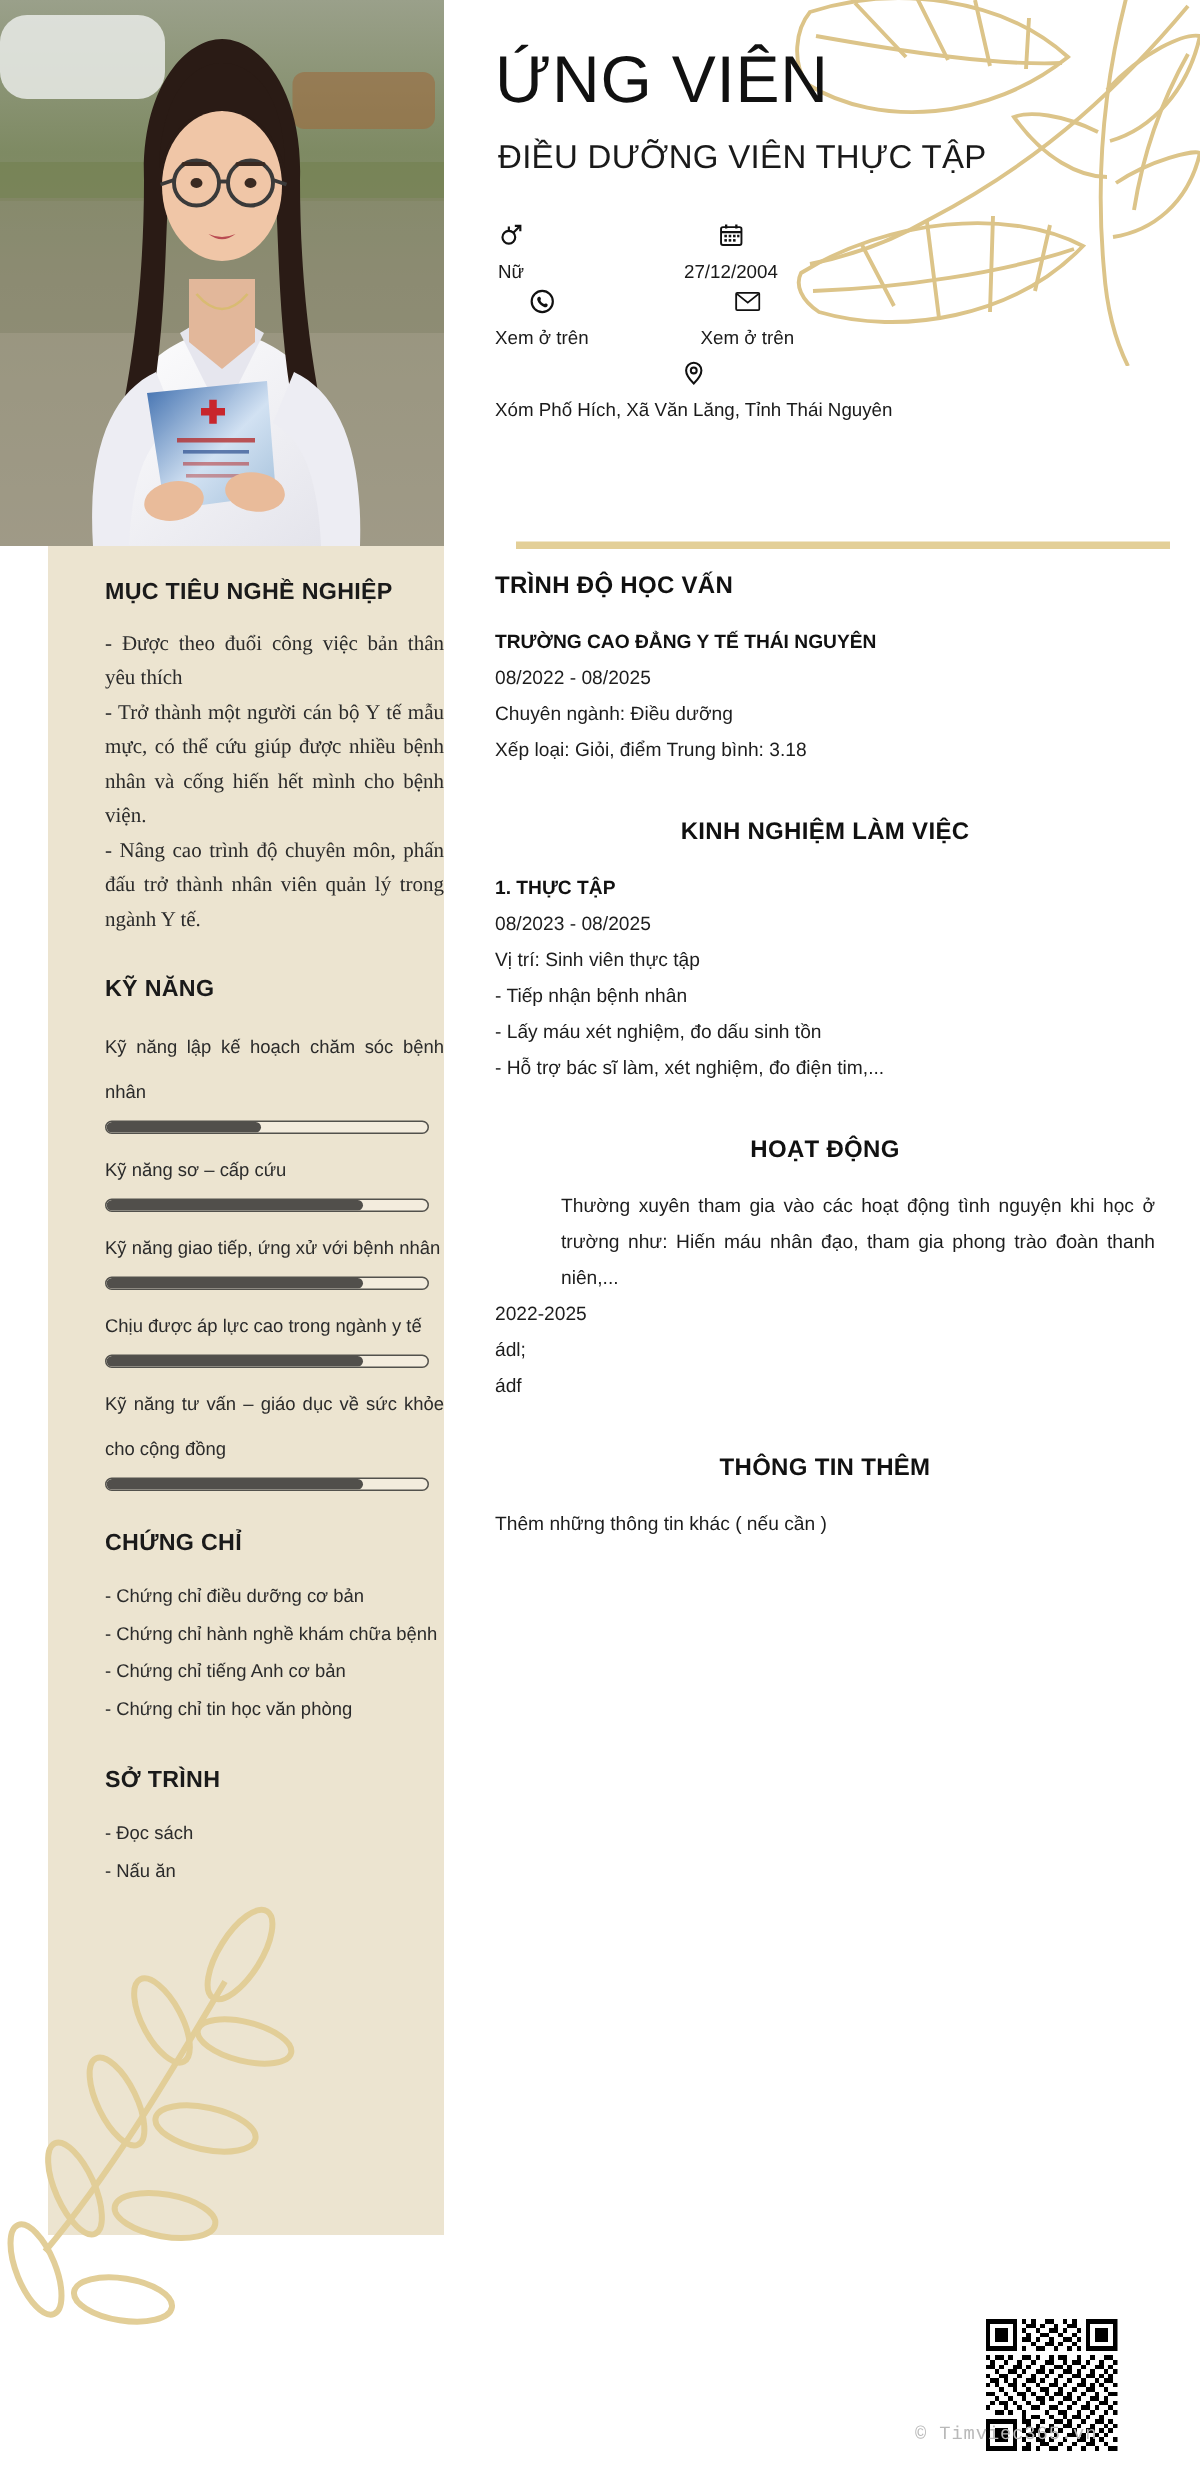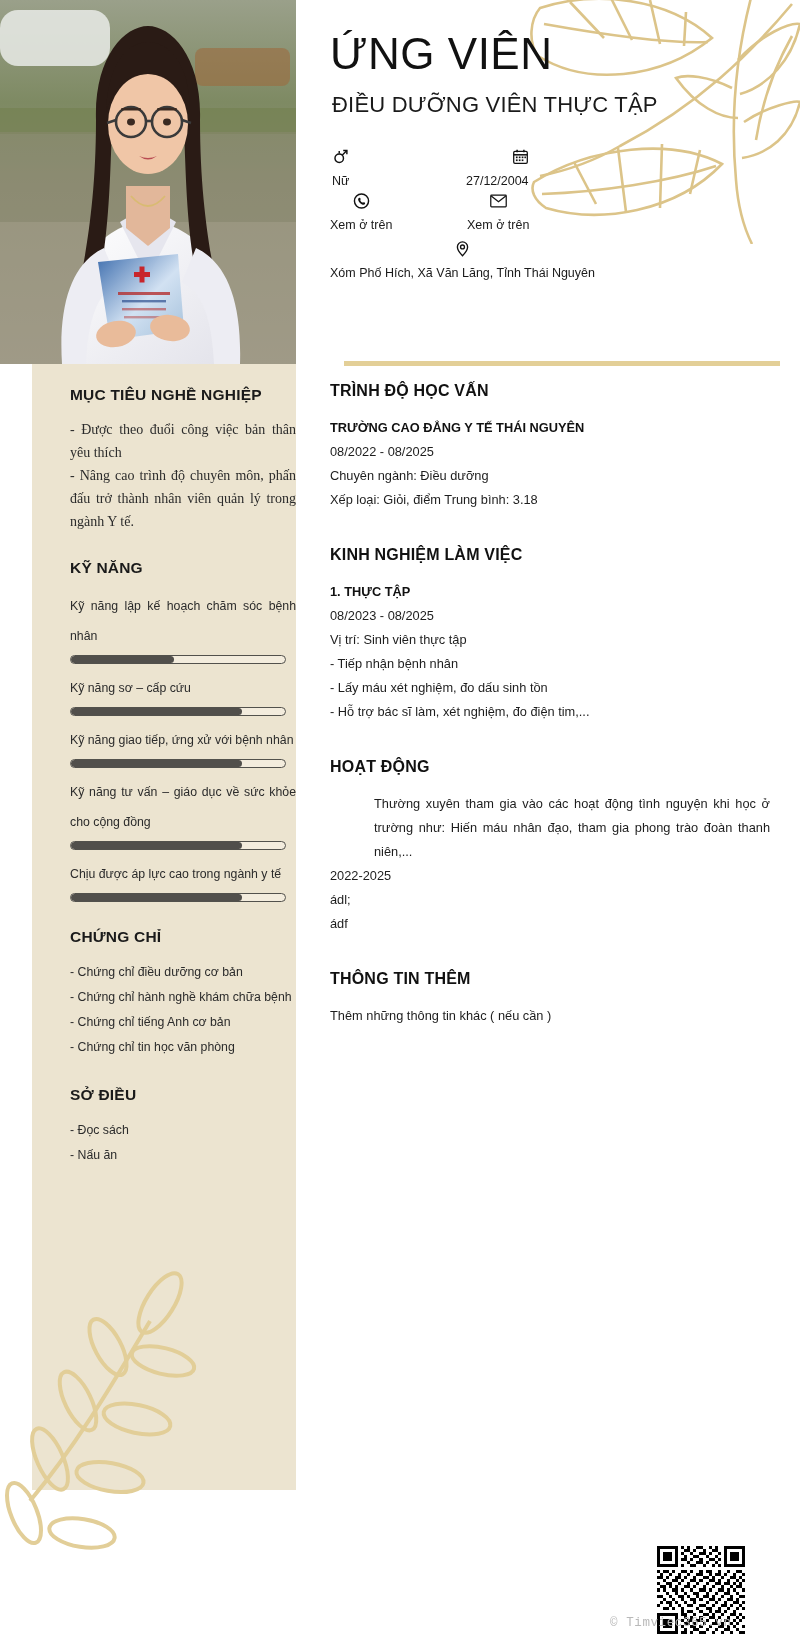--- a/index.html
+++ b/index.html
@@ -154,21 +154,21 @@
   }
   .meta-row .ic {
     display: inline-flex;
     width: 17px;
     height: 17px;
     align-items: center;
     justify-content: center;
     flex: 0 0 auto;
   }
   .r1 { left: 2px; top: 148px; }
-  .r2 { left: 136px; top: 148px; align-items: flex-end; }
+  .r2 { left: 126px; top: 148px; }
   .r3 { left: 0px; top: 192px; }
   .r4 { left: 137px; top: 192px; }
   .r5 { left: 0px; top: 240px; }
 
   .gold-rule {
     position: absolute;
     left: 344px;
     top: 361px;
     width: 436px;
     height: 5px;
@@ -184,21 +184,21 @@
     width: 440px;
     z-index: 3;
   }
   .main-h {
     font-size: 16px;
     font-weight: bold;
     color: #111;
     letter-spacing: .2px;
     margin: 0 0 16px 0;
   }
-  .main-h.gap { margin-top: 34px; }
+  .main-h.gap { margin-top: 34px; text-align: center; }
   .sub-h {
     font-size: 12.8px;
     font-weight: bold;
     color: #111;
     line-height: 24px;
   }
   .main-p {
     font-size: 12.8px;
     line-height: 24px;
     color: #1d1d1d;
@@ -319,20 +319,21 @@
 
       <ellipse cx="116" cy="334" rx="20" ry="13" fill="#e9bb9a" transform="rotate(-10 116 334)"></ellipse>
       <ellipse cx="170" cy="328" rx="20" ry="13" fill="#e9bb9a" transform="rotate(8 170 328)"></ellipse>
     </svg>
   </div>
 
   <div class="sidebar-content">
 
     <div class="side-h">MỤC TIÊU NGHỀ NGHIỆP</div>
     <div class="side-p">- Được theo đuổi công việc bản thân yêu thích</div>
+    <div class="side-p">- Trở thành một người cán bộ Y tế mẫu mực, có thể cứu giúp được nhiều bệnh nhân và cống hiến hết mình cho bệnh viện.</div>
     <div class="side-p">- Nâng cao trình độ chuyên môn, phấn đấu trở thành nhân viên quản lý trong ngành Y tế.</div>
 
     <div class="side-h gap">KỸ NĂNG</div>
 
     <div class="skill">
       <div class="skill-label">Kỹ năng lập kế hoạch chăm sóc bệnh nhân</div>
       <div class="bar">
         <div class="bar-fill" style="width: 48%;"></div>
       </div>
     </div>
@@ -342,39 +343,39 @@
         <div class="bar-fill" style="width: 80%;"></div>
       </div>
     </div>
     <div class="skill">
       <div class="skill-label">Kỹ năng giao tiếp, ứng xử với bệnh nhân</div>
       <div class="bar">
         <div class="bar-fill" style="width: 80%;"></div>
       </div>
     </div>
     <div class="skill">
-      <div class="skill-label">Kỹ năng tư vấn – giáo dục về sức khỏe cho cộng đồng</div>
+      <div class="skill-label">Chịu được áp lực cao trong ngành y tế</div>
       <div class="bar">
         <div class="bar-fill" style="width: 80%;"></div>
       </div>
     </div>
     <div class="skill">
-      <div class="skill-label">Chịu được áp lực cao trong ngành y tế</div>
+      <div class="skill-label">Kỹ năng tư vấn – giáo dục về sức khỏe cho cộng đồng</div>
       <div class="bar">
         <div class="bar-fill" style="width: 80%;"></div>
       </div>
     </div>
 
     <div class="side-h gap">CHỨNG CHỈ</div>
     <div class="side-li">- Chứng chỉ điều dưỡng cơ bản</div>
     <div class="side-li">- Chứng chỉ hành nghề khám chữa bệnh</div>
     <div class="side-li">- Chứng chỉ tiếng Anh cơ bản</div>
     <div class="side-li">- Chứng chỉ tin học văn phòng</div>
 
-    <div class="side-h gap">SỞ ĐIỀU</div>
+    <div class="side-h gap">SỞ TRÌNH</div>
     <div class="side-li">- Đọc sách</div>
     <div class="side-li">- Nấu ăn</div>
   </div>
 
   <svg class="leaf-tr" viewBox="0 0 300 250">
     <g fill="none" stroke="#dcc489" stroke-width="2.6">
       <path d="M292 10 C250 60 200 110 120 152 C96 166 70 176 40 182"></path>
       <path d="M252 0 C236 60 230 120 236 186 C238 214 244 234 252 250"></path>
       <path d="M292 42 C274 74 262 108 256 146"></path>
 

